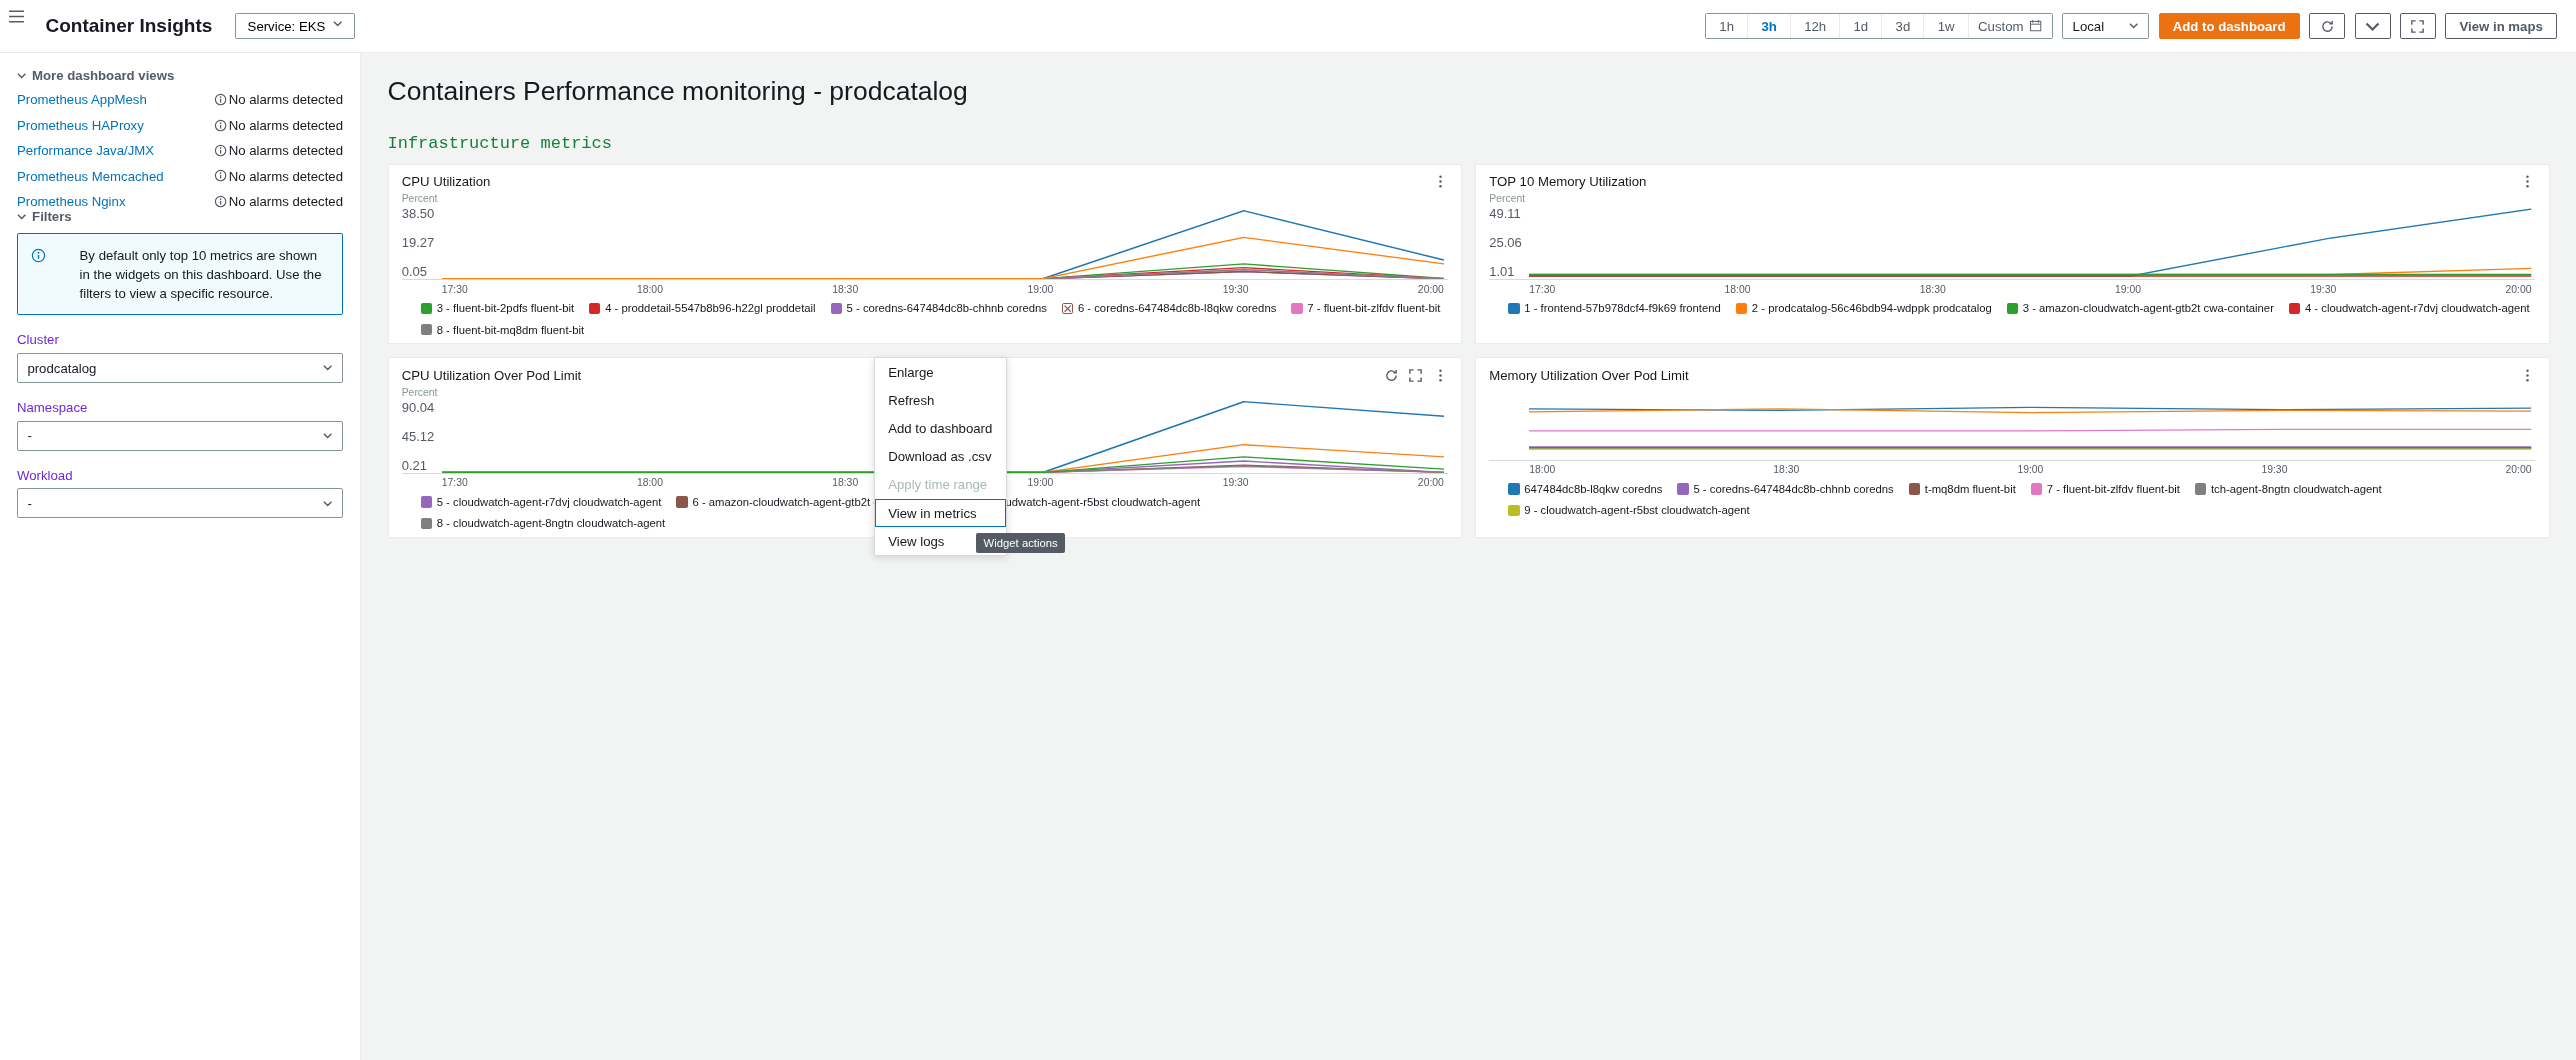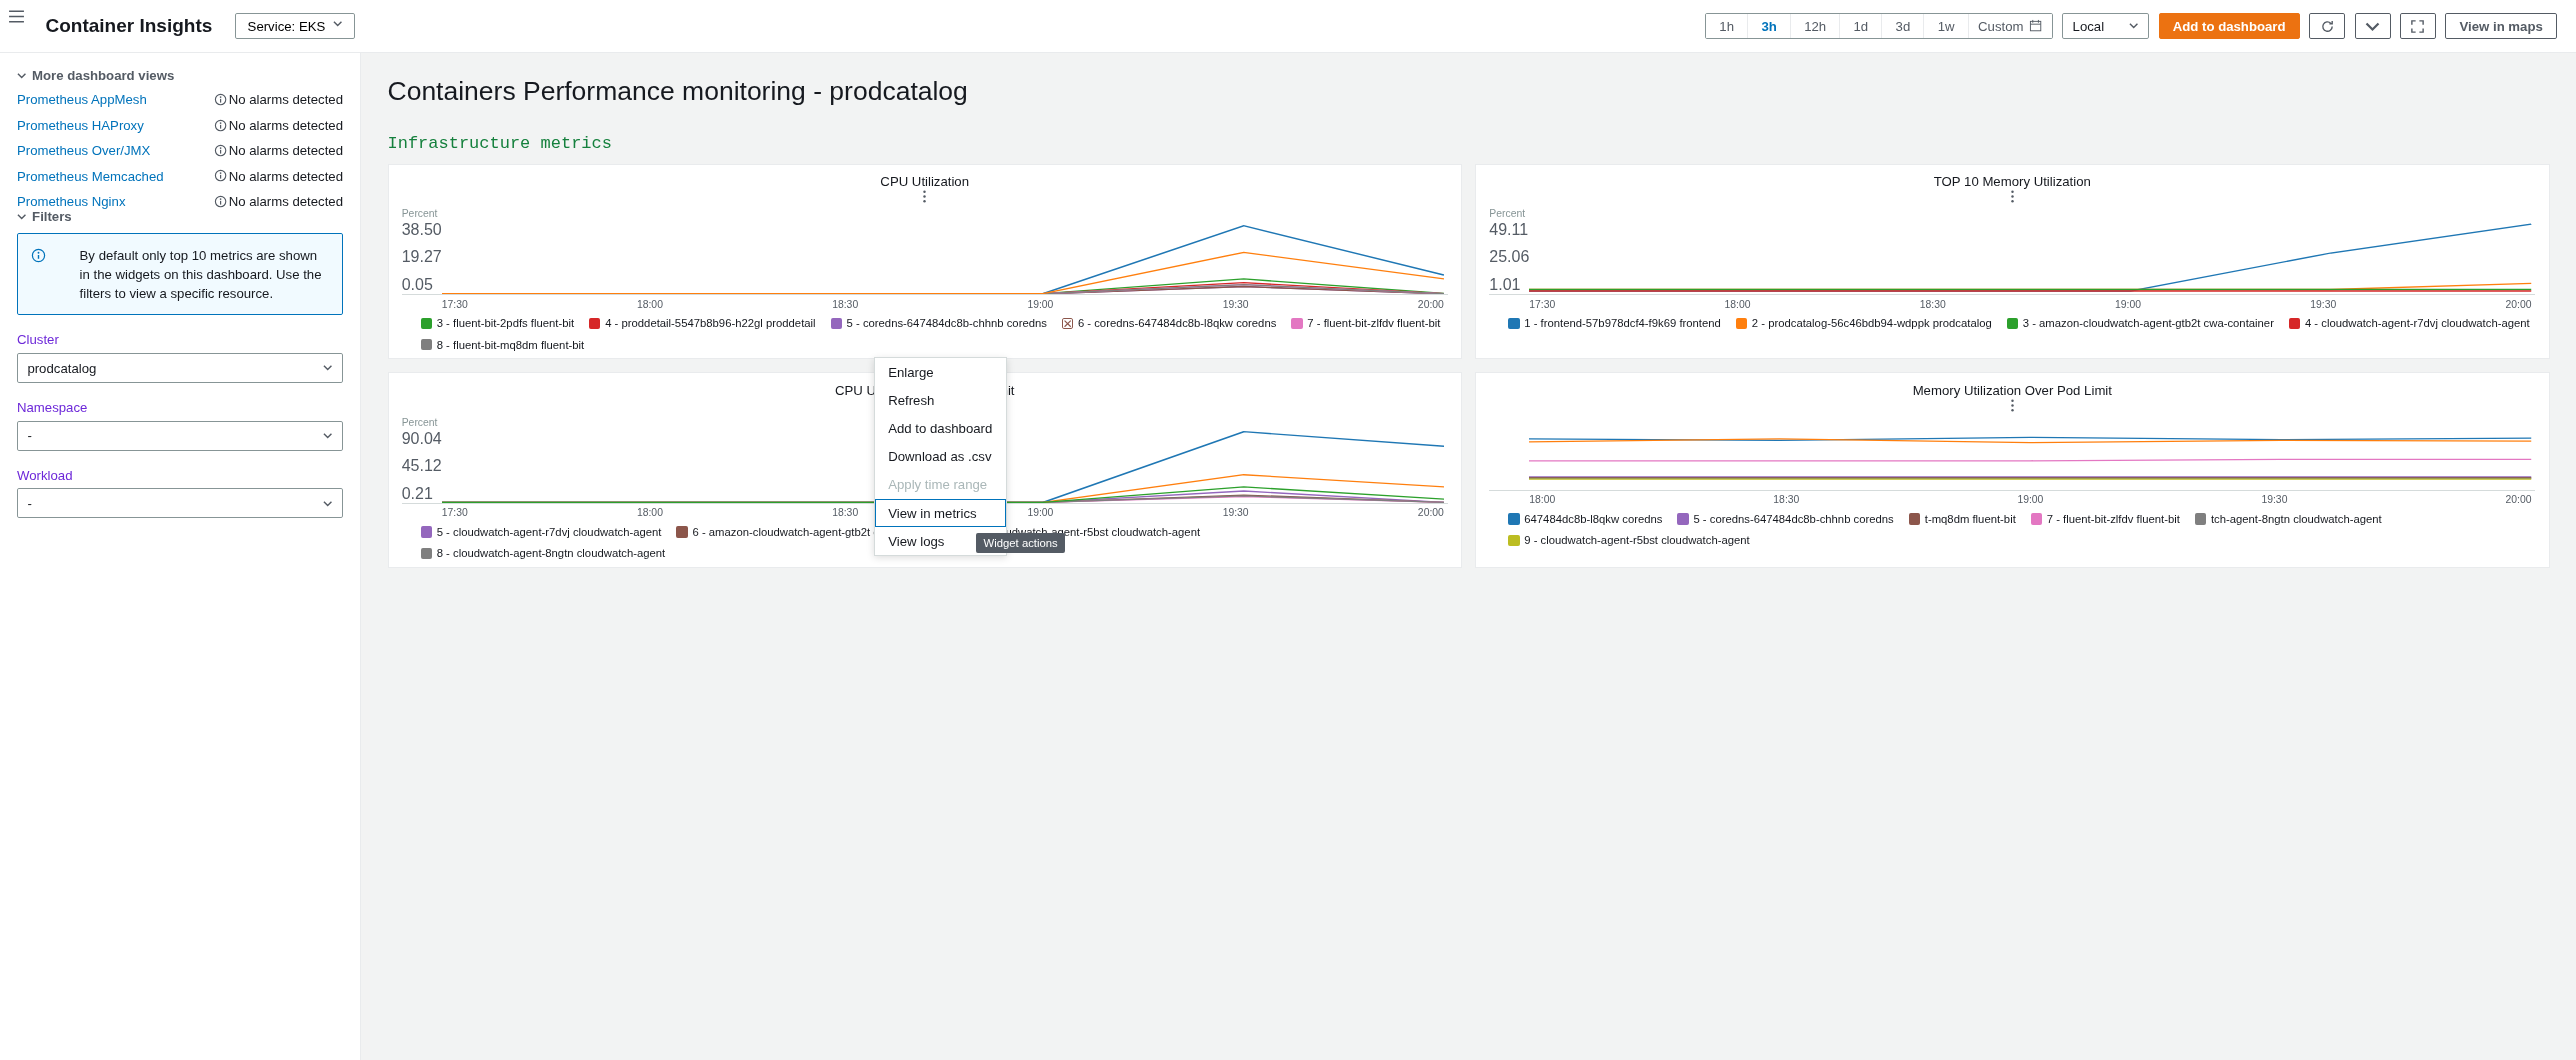--- a/index.html
+++ b/index.html
@@ -38,27 +38,27 @@
   .info-box svg { flex-shrink: 0; width: 15px; height: 15px; margin-top: 1.9px; color: #0073bb; }
   .info-box p { font-size: 13.2px; line-height: 1.45; color: #16191f; margin-left: 24px; }
   .field-label { font-size: 13.2px; color: #6d28d9; margin-bottom: 5.7px; display: block; }
   .select-ctrl { display: flex; align-items: center; justify-content: space-between; border: 0.9px solid #879596; padding: 4.7px 9.4px; border-radius: 1.9px; cursor: pointer; min-height: 30px; margin-bottom: 17px; background: #fff; }
   .select-ctrl svg { width: 9.4px; height: 9.4px; }
   .main { flex: 1; overflow: auto; background: #f2f3f3; padding: 23px 26.5px; position: relative; }
   .main h1 { font-size: 26.5px; font-weight: 400; color: #16191f; margin-bottom: 26.5px; }
   .main h2 { font-size: 17px; font-weight: 400; color: #15803d; margin-bottom: 11.3px; font-family: Liberation Mono, monospace; }
   .chart-grid { display: grid; grid-template-columns: 1fr 1fr; gap: 13.2px; }
   .chart-card { background: #fff; border: 0.9px solid #e9ebed; border-radius: 0; padding: 9.4px 13.2px 7.6px; position: relative; }
-  .chart-head { display: flex; justify-content: space-between; align-items: center; margin-bottom: 3.8px; flex-direction: column; }
+  .chart-head { display: flex; justify-content: space-between; align-items: center; margin-bottom: 3.8px; }
   .chart-title { font-size: 13.2px; font-weight: 400; color: #16191f; }
   .chart-actions { display: flex; align-items: center; gap: 9.4px; }
   .chart-actions svg { width: 15px; height: 15px; color: #545b64; cursor: pointer; }
   .y-label { font-size: 10.4px; color: #879596; margin-bottom: 1.9px; }
   .chart-plot { position: relative; height: 74px; border-bottom: 0.9px solid #d5dbdb; }
-  .y-ticks { position: absolute; left: 0; top: 0; bottom: 0; display: flex; flex-direction: column; justify-content: space-between; font-size: 16px; color: #545b64; width: 34px; }
+  .y-ticks { position: absolute; left: 0; top: 0; bottom: 0; display: flex; flex-direction: column; justify-content: space-between; font-size: 13px; color: #545b64; width: 34px; }
   .plot-area { position: absolute; left: 40px; right: 3.8px; top: 0; bottom: 0; }
   .x-ticks { display: flex; justify-content: space-between; font-size: 10.4px; color: #545b64; padding: 3.8px 3.8px 5.7px 40px; }
   .legend { display: flex; flex-wrap: wrap; gap: 9.4px 15px; font-size: 11.3px; color: #16191f; padding: 1.9px 0 0 19px; }
   .legend-item { display: flex; align-items: center; gap: 4.7px; white-space: nowrap; }
   .swatch { width: 11.3px; height: 11.3px; border-radius: 1.9px; flex-shrink: 0; }
   .swatch.x { background: #fff; border: 0.9px solid #8b5a56; position: relative; }
   .ctx-menu { position: absolute; background: #fff; border: 0.9px solid #d5dbdb; box-shadow: 0 1.9px 7.6px rgba(0,0,0,0.15); min-width: 123px; z-index: 100; }
   .ctx-item { padding: 6.6px 13.2px; font-size: 13.2px; cursor: pointer; color: #16191f; }
   .ctx-item.disabled { color: #aab7b8; cursor: default; }
   .ctx-item.selected { outline: 1.9px solid #0073bb; outline-offset: -1.9px; }
@@ -151,21 +151,21 @@
             <span class="alarm-status">
               <svg viewBox="0 0 14 14">
                 <circle cx="7" cy="7" r="5.5" stroke="#545b64" stroke-width="1.2" fill="none"></circle>
                 <circle cx="7" cy="4.3" r="0.9" fill="#545b64"></circle>
                 <path d="M7 6.2v4" stroke="#545b64" stroke-width="1.3"></path>
               </svg>
               <span>No alarms detected</span>
             </span>
           </div>
           <div class="dash-row">
-            <span class="dash-link">Prometheus Over/JMX</span>
+            <span class="dash-link">Performance Java/JMX</span>
             <span class="alarm-status">
               <svg viewBox="0 0 14 14">
                 <circle cx="7" cy="7" r="5.5" stroke="#545b64" stroke-width="1.2" fill="none"></circle>
                 <circle cx="7" cy="4.3" r="0.9" fill="#545b64"></circle>
                 <path d="M7 6.2v4" stroke="#545b64" stroke-width="1.3"></path>
               </svg>
               <span>No alarms detected</span>
             </span>
           </div>
           <div class="dash-row">

